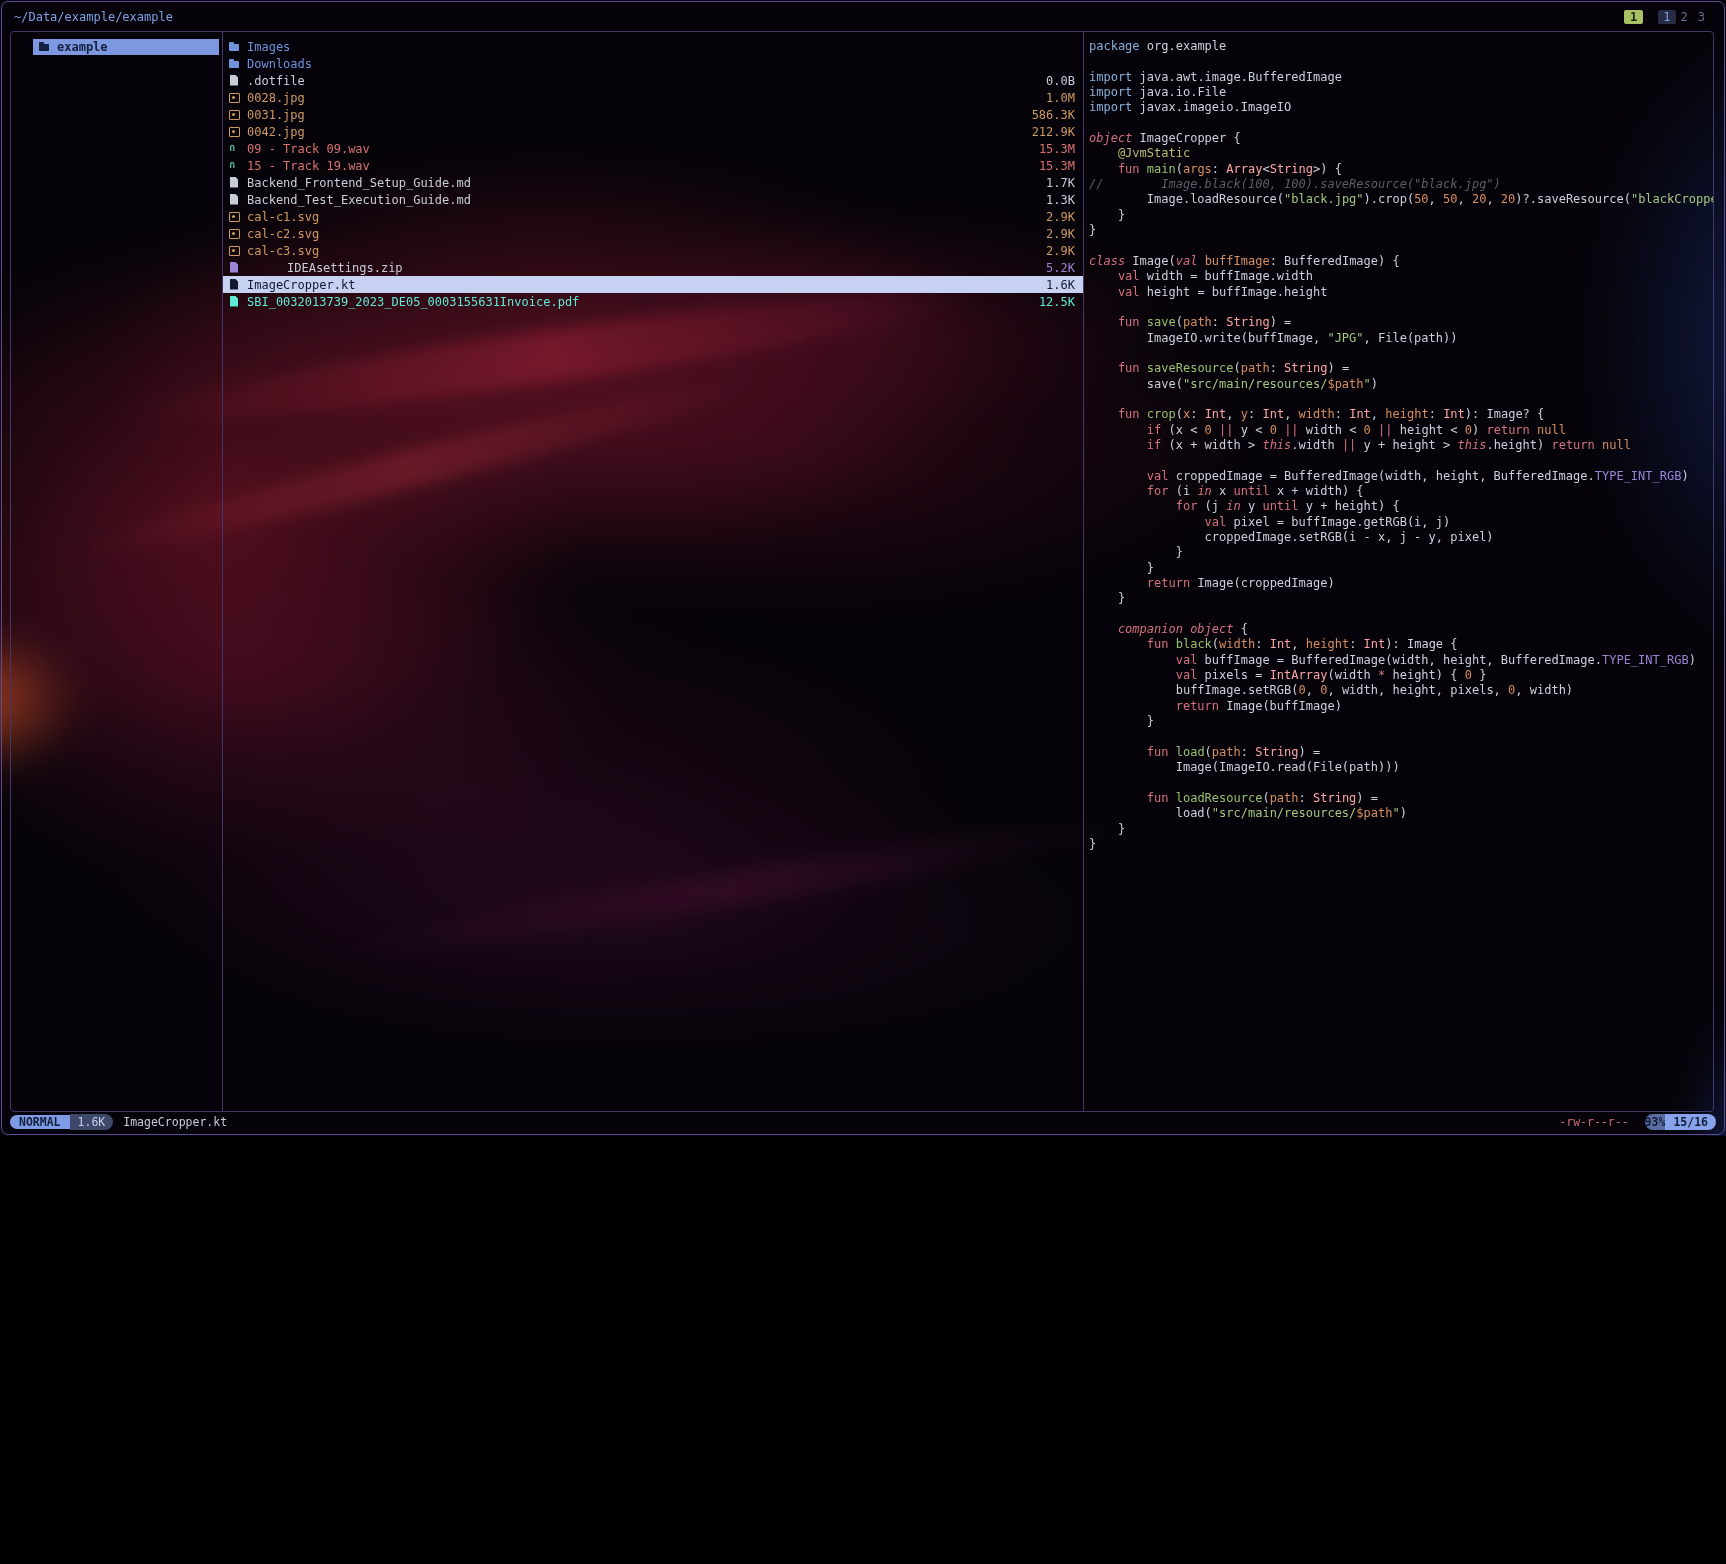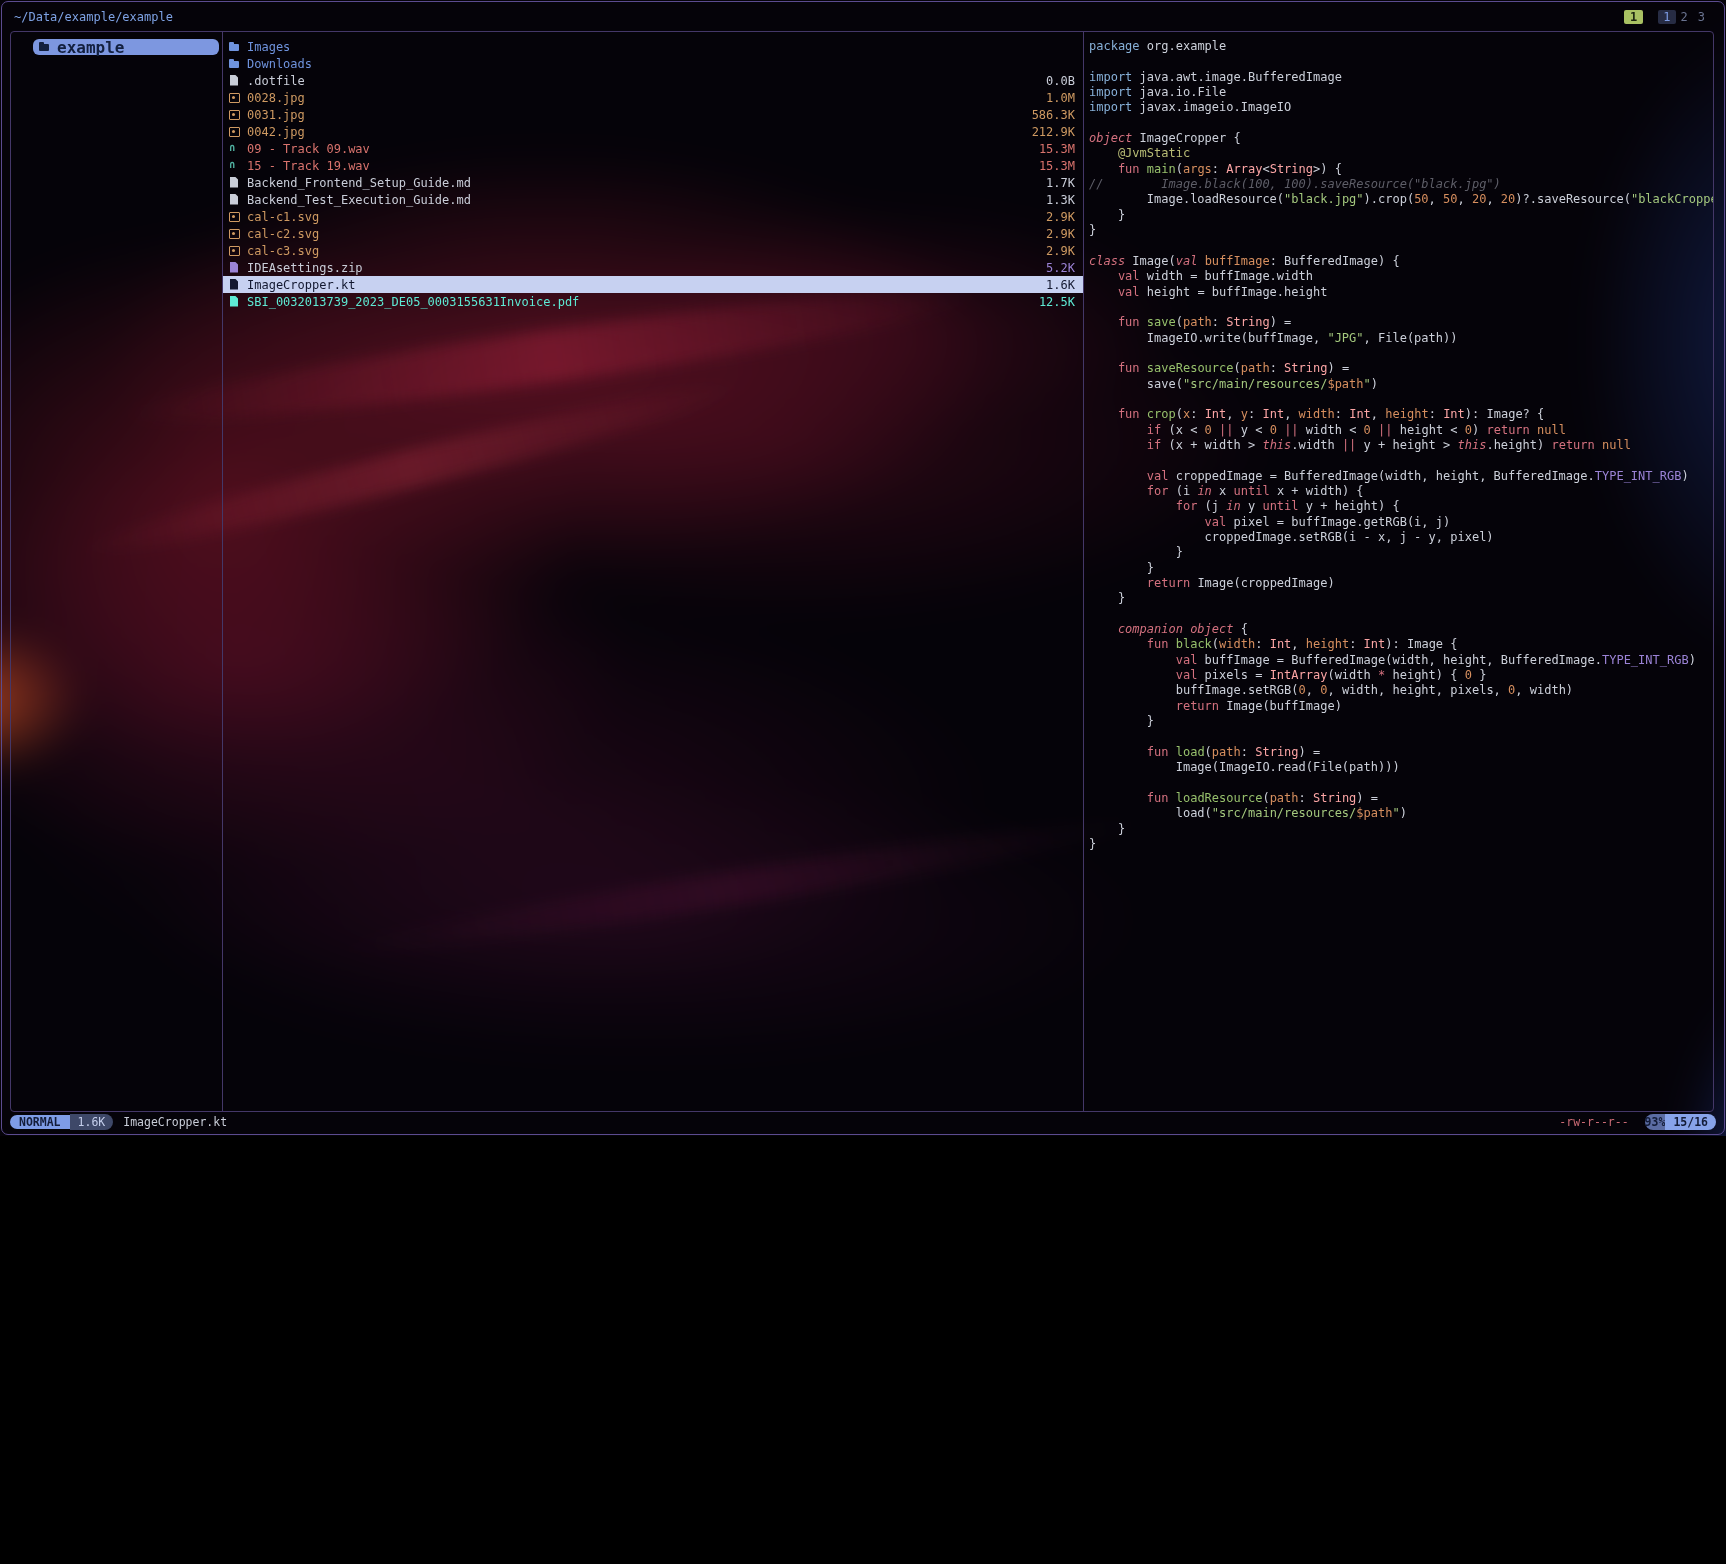--- a/index.html
+++ b/index.html
@@ -42,32 +42,32 @@
   .tab.active{background:#272c44;color:#7e9ce6;}
   
   .panes{position:absolute;top:29px;left:8px;width:1702px;bottom:22px;display:flex;
          border:1px solid #443768;border-radius:4px;overflow:hidden;}
   .pane{position:relative;overflow:hidden;}
   .pane-parent{width:211px;border-right:1px solid #443768;}
   .pane-files{width:861px;border-right:1px solid #443768;padding-top:6px;box-sizing:border-box;}
   .pane-preview{flex:1;}
   
   .prow{display:flex;align-items:center;height:16px;margin:7px 3px 0 22px;padding:0 6px;
-        background:#7d97e0;color:#13203f;font-weight:600;font-size:16px;border-radius:6px;}
+        background:#7d97e0;color:#13203f;font-weight:600;font-size:12px;border-radius:0;}
   
   .frow{display:flex;align-items:center;height:17px;padding:0 8px 0 6px;font-size:12px;
         white-space:nowrap;}
   .frow .name{overflow:hidden;}
   .frow .size{margin-left:auto;padding-left:10px;}
   .t-folder{color:#6f93dd;}
   .t-file{color:#c9cdd8;}
   .t-image{color:#cf9a62;}
   .t-audio{color:#d9736d;}
   .t-audio .icon{color:#4fb0a0;}
-  .t-archive{color:#c9cdd8;}
+  .t-archive{color:#c9cdd8;gap:40px;}
   .t-archive .icon,.t-archive .size{color:#9b83d6;}
   .t-pdf{color:#5eead4;}
   .frow.selected{background:#c7d1f1;}
   .frow.selected,.frow.selected .size,.frow.selected .icon{color:#131830 !important;}
   
   .icon{display:inline-block;width:12px;height:12px;position:relative;margin-right:6px;flex:none;}
   .icon.folder::before{content:"";position:absolute;left:0;top:3px;width:10px;height:7px;
         background:currentColor;border-radius:1px;}
   .icon.folder::after{content:"";position:absolute;left:0;top:1px;width:5px;height:3px;
         background:currentColor;border-radius:1px 1px 0 0;}

